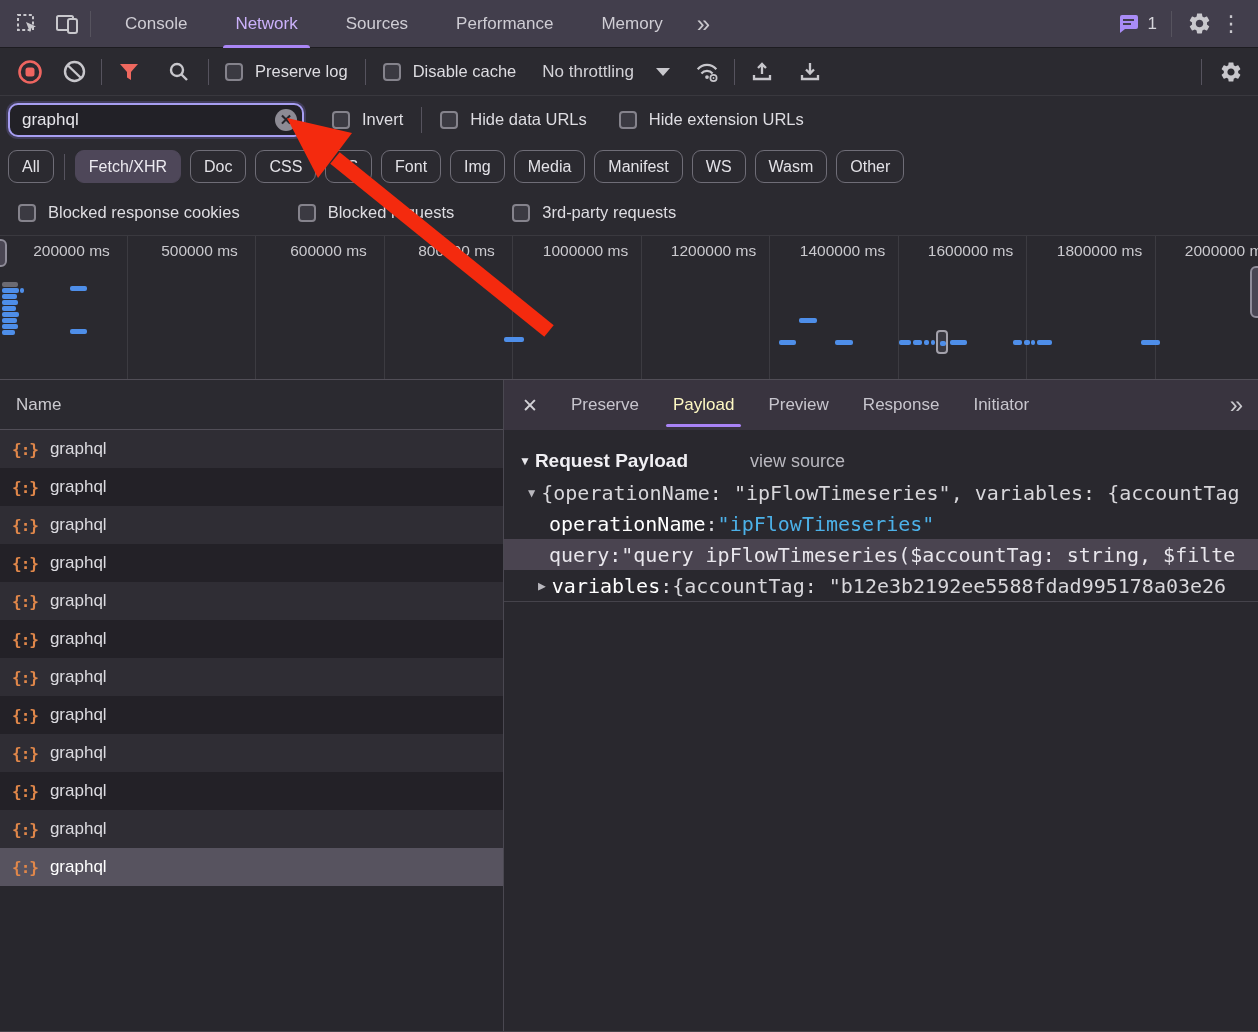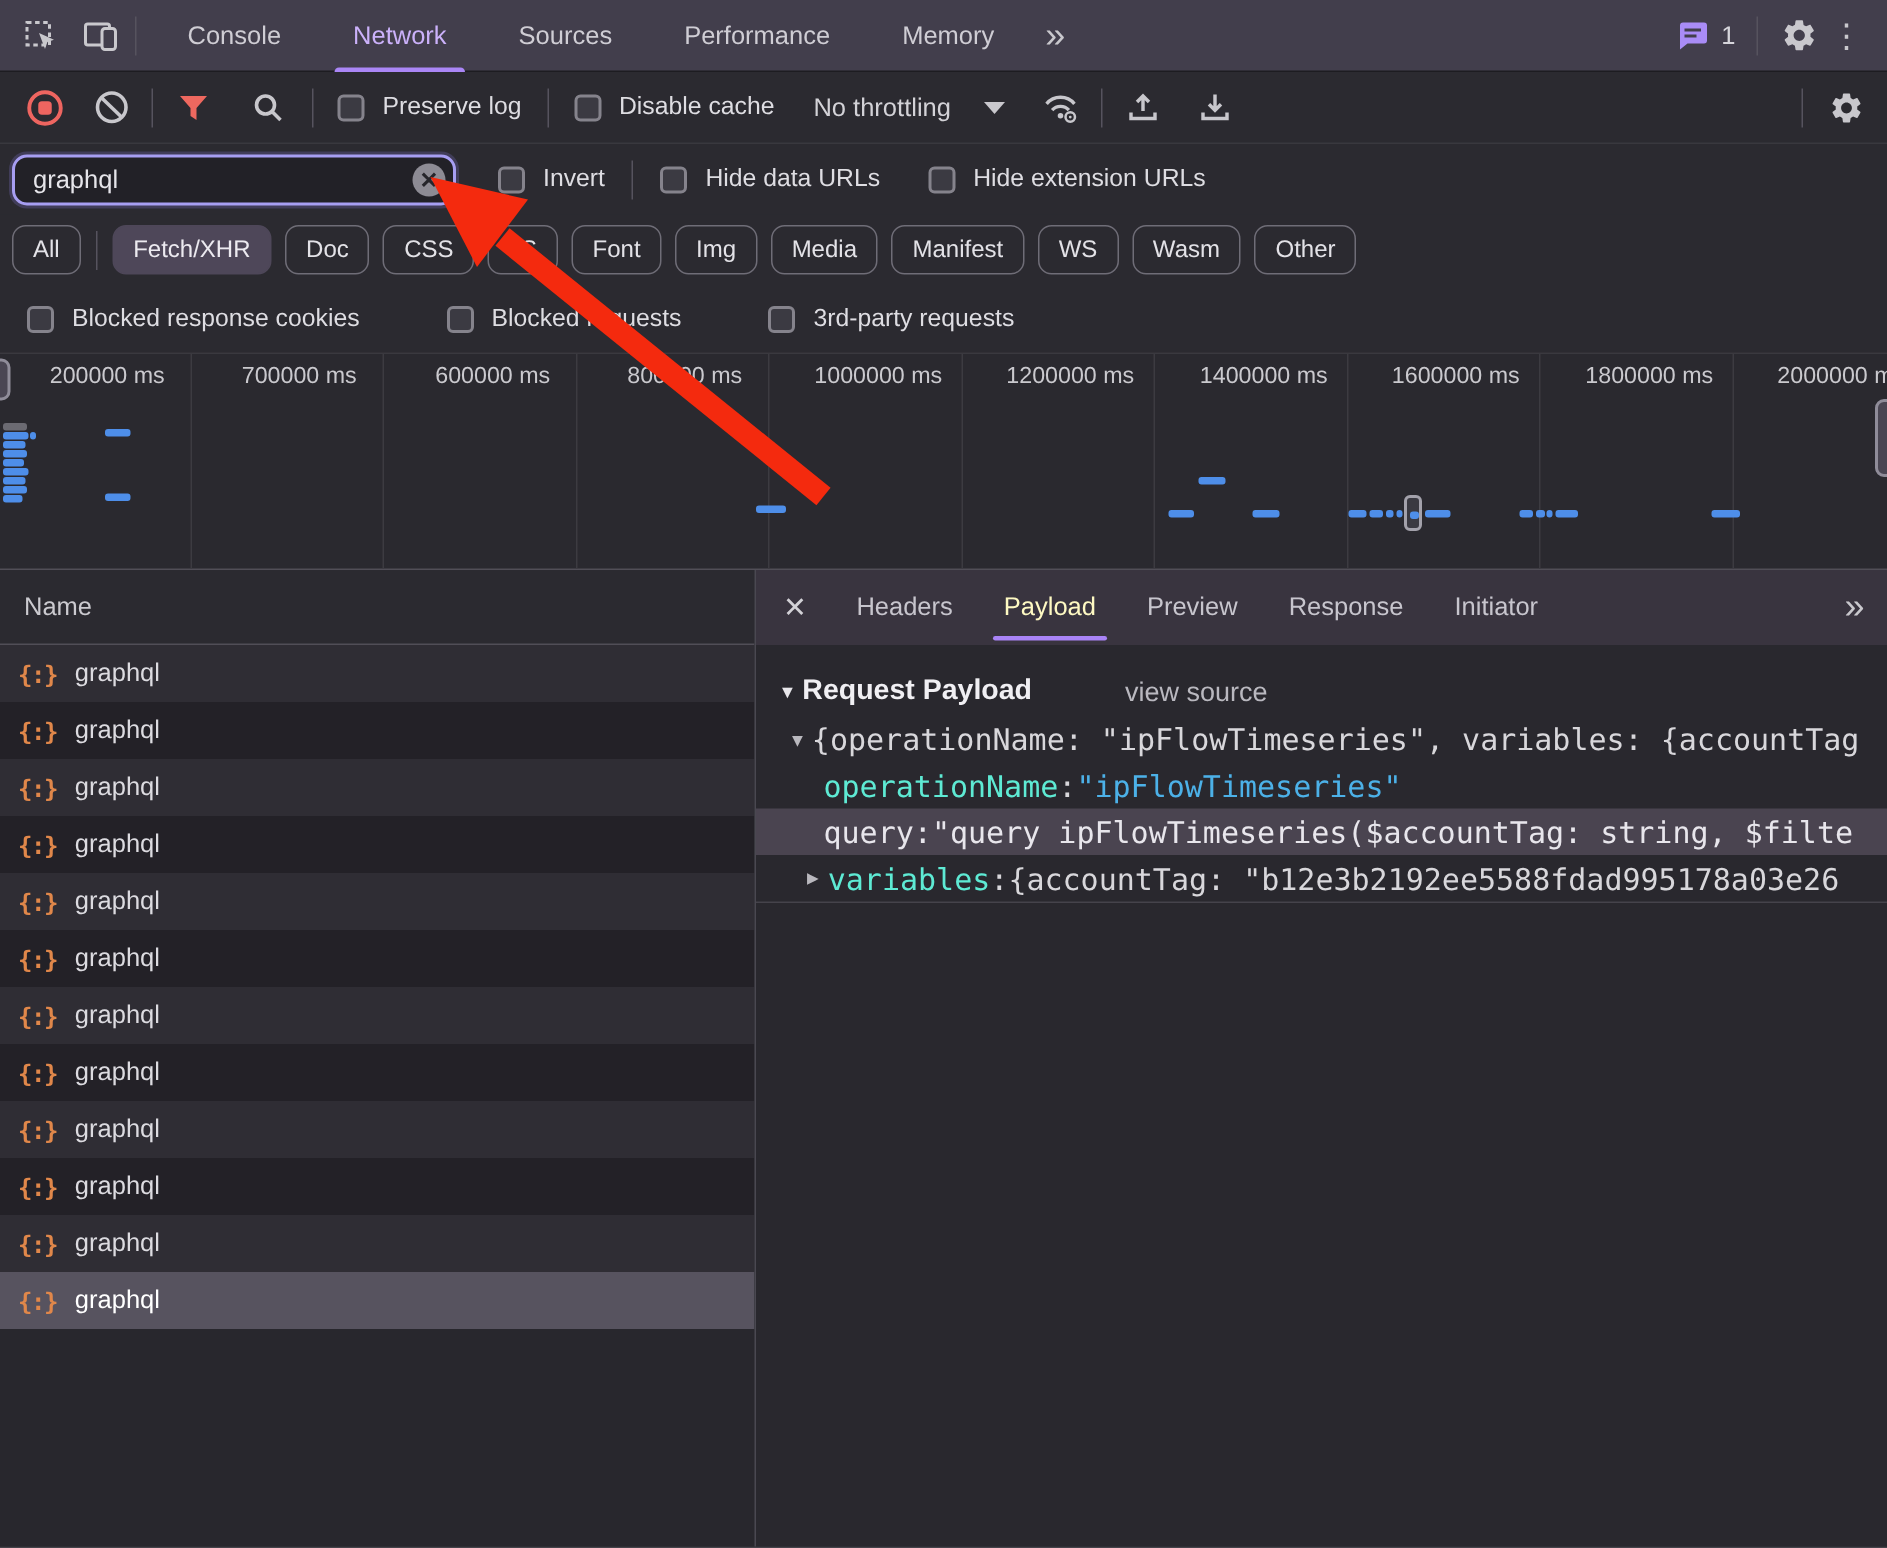--- a/index.html
+++ b/index.html
@@ -94,21 +94,21 @@
   
   #payload { padding-top:15px; font-size:20px; }
   #pl-header { height:32px; display:flex; align-items:center; padding-left:15px; }
   .tri { font-size:12px; color:#e8e7eb; margin-right:4px; }
   .tri.gray { color:#b9b8be; }
   #pl-title { font-size:19px; font-weight:bold; color:#f0eff3; }
   #pl-viewsource { font-size:18px; color:#b9b8bf; margin-left:62px; cursor:pointer; }
   .mono { font-family:"DejaVu Sans Mono",monospace; font-size:20px; }
   .pl-row { height:31px; display:flex; align-items:center; white-space:nowrap; overflow:hidden; }
   .pl-row .tri { margin-right:6px; }
-  .k { color:#5eead4; }
+  .k { color:#ffffff; }
   .v-str { color:#4cb1e8; }
   .plain { color:#d8d7db; }
   .pl-row.selected { background:#4a4450; }
   .pl-row.selected .k, .pl-row.selected .plain, .pl-row.selected .v-str { color:#e8e6ec; }
   #pl-sep { border-bottom:1px solid #45434b; }
 
   
   #arrow-overlay { left:0; top:0; width:1258px; height:1032px; pointer-events:none; z-index:50; }
 
   svg.ic { display:block; }
@@ -293,21 +293,21 @@
     <div class="tick-div" style="left:127px"></div>
     <div class="tick-div" style="left:255px"></div>
     <div class="tick-div" style="left:384px"></div>
     <div class="tick-div" style="left:512px"></div>
     <div class="tick-div" style="left:641px"></div>
     <div class="tick-div" style="left:769px"></div>
     <div class="tick-div" style="left:898px"></div>
     <div class="tick-div" style="left:1026px"></div>
     <div class="tick-div" style="left:1155px"></div>
     <span class="tick-label" style="left:7px">200000 ms</span>
-    <span class="tick-label" style="left:135px">700000 ms</span>
+    <span class="tick-label" style="left:135px">500000 ms</span>
     <span class="tick-label" style="left:264px">600000 ms</span>
     <span class="tick-label" style="left:392px">800000 ms</span>
     <span class="tick-label" style="left:521px">1000000 ms</span>
     <span class="tick-label" style="left:649px">1200000 ms</span>
     <span class="tick-label" style="left:778px">1400000 ms</span>
     <span class="tick-label" style="left:906px">1600000 ms</span>
     <span class="tick-label" style="left:1035px">1800000 ms</span>
     <span class="tick-label" style="left:1163px">2000000 ms</span>
 
     <div class="bar gray" style="left:2px;top:46px;width:16px"></div>
@@ -399,21 +399,21 @@
           <span class="json-ic">{:}</span>
           <span>graphql</span>
         </div>
     </div>
   </div>
 
   <div id="details-pane" class="abs">
     <div id="detail-tabs">
       <div id="close-detail">✕</div>
       <div class="dtab">
-          <span>Headers</span>
+          <span>Preserve</span>
         </div>
       <div class="dtab active">
           <span>Payload</span>
         </div>
       <div class="dtab">
           <span>Preview</span>
         </div>
       <div class="dtab">
           <span>Response</span>
         </div>

